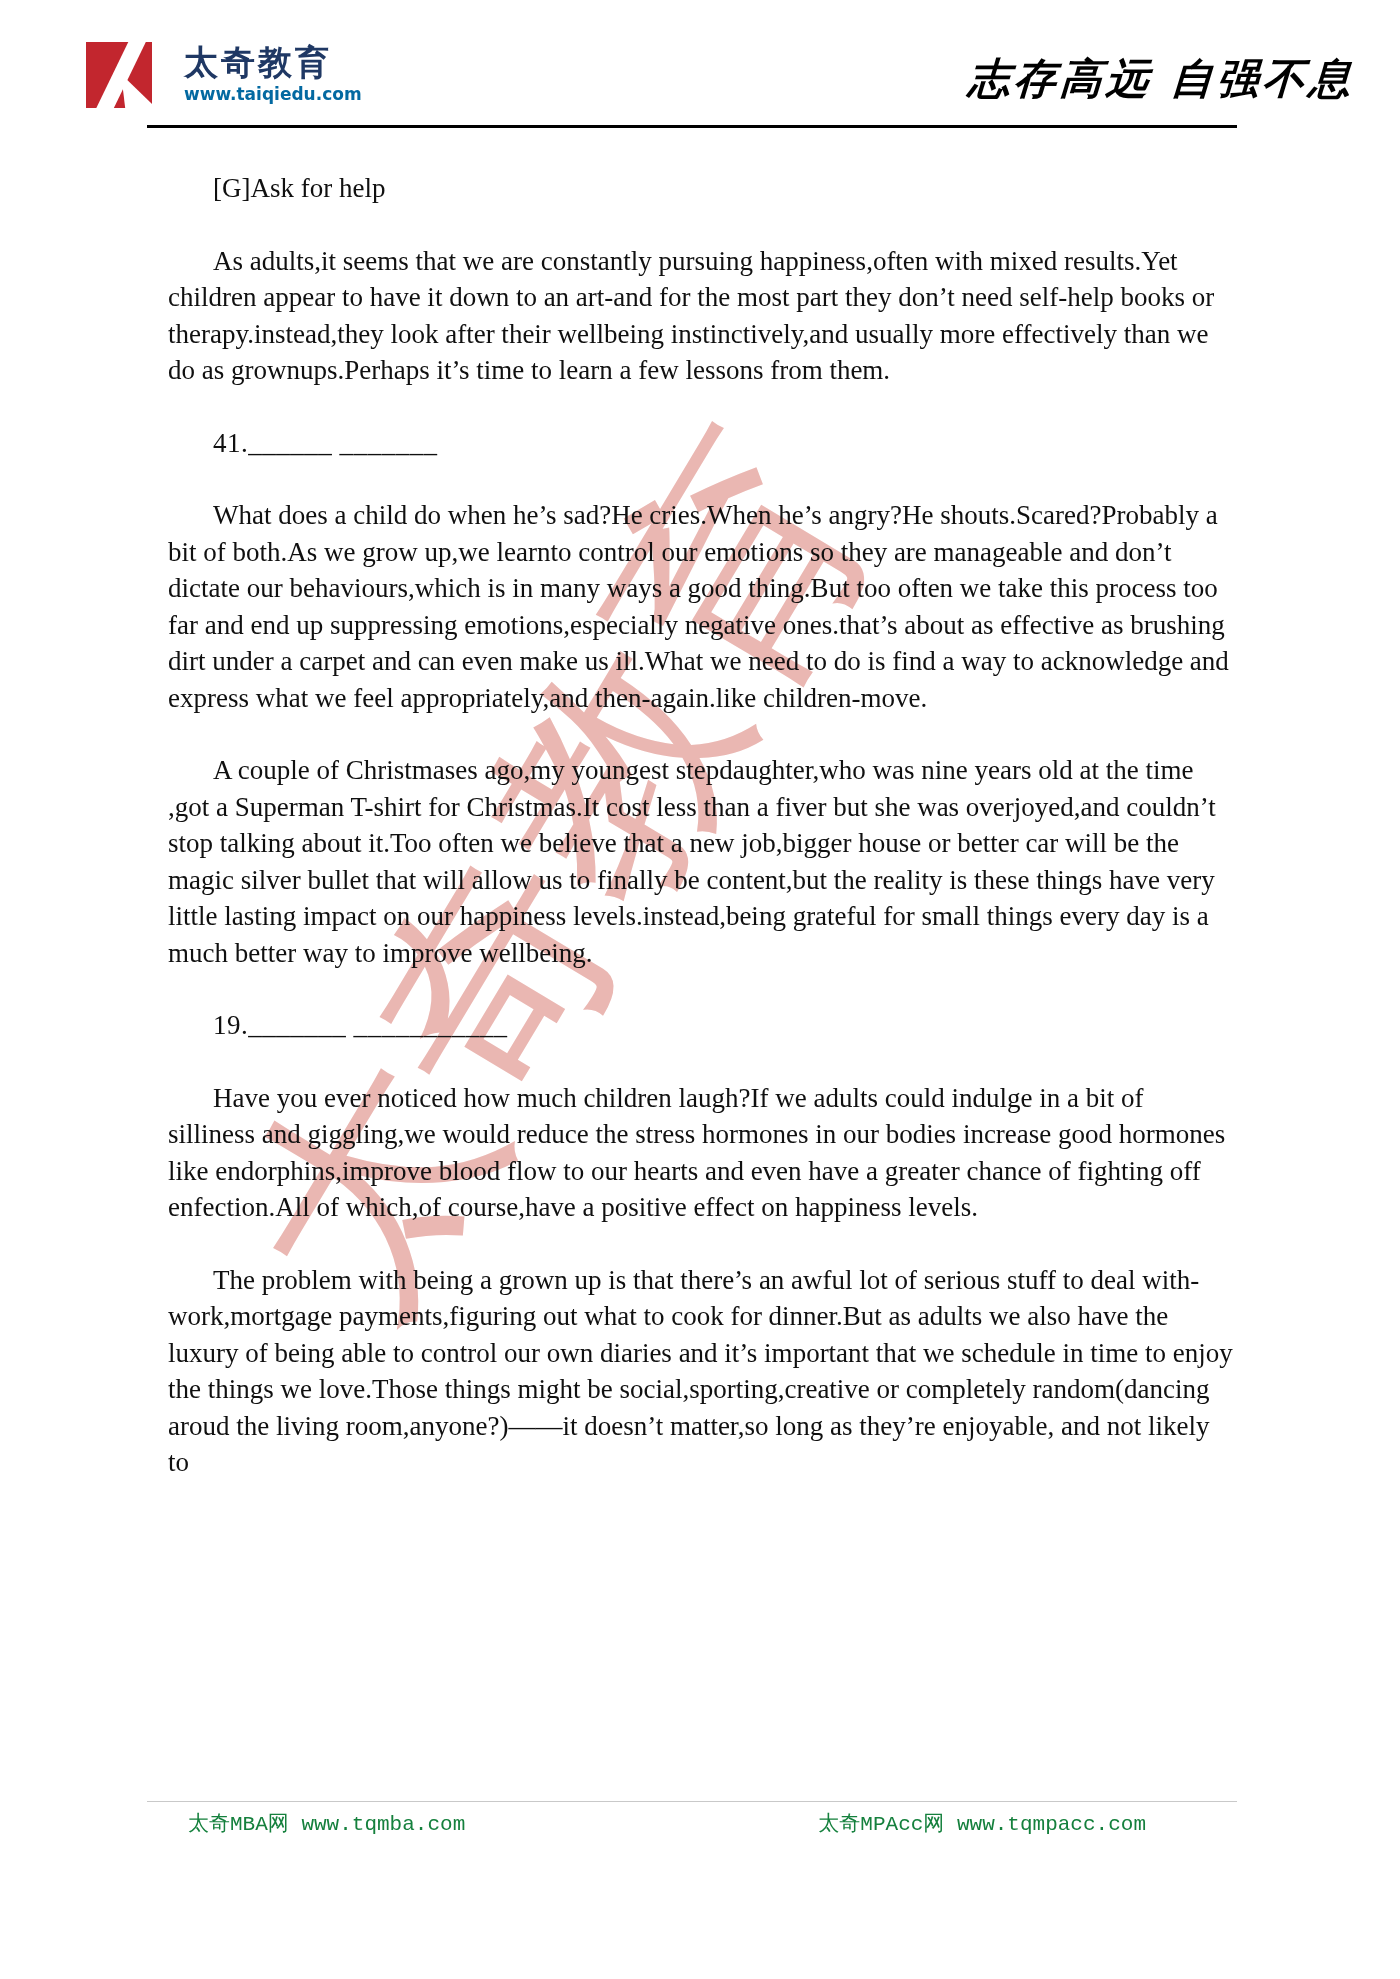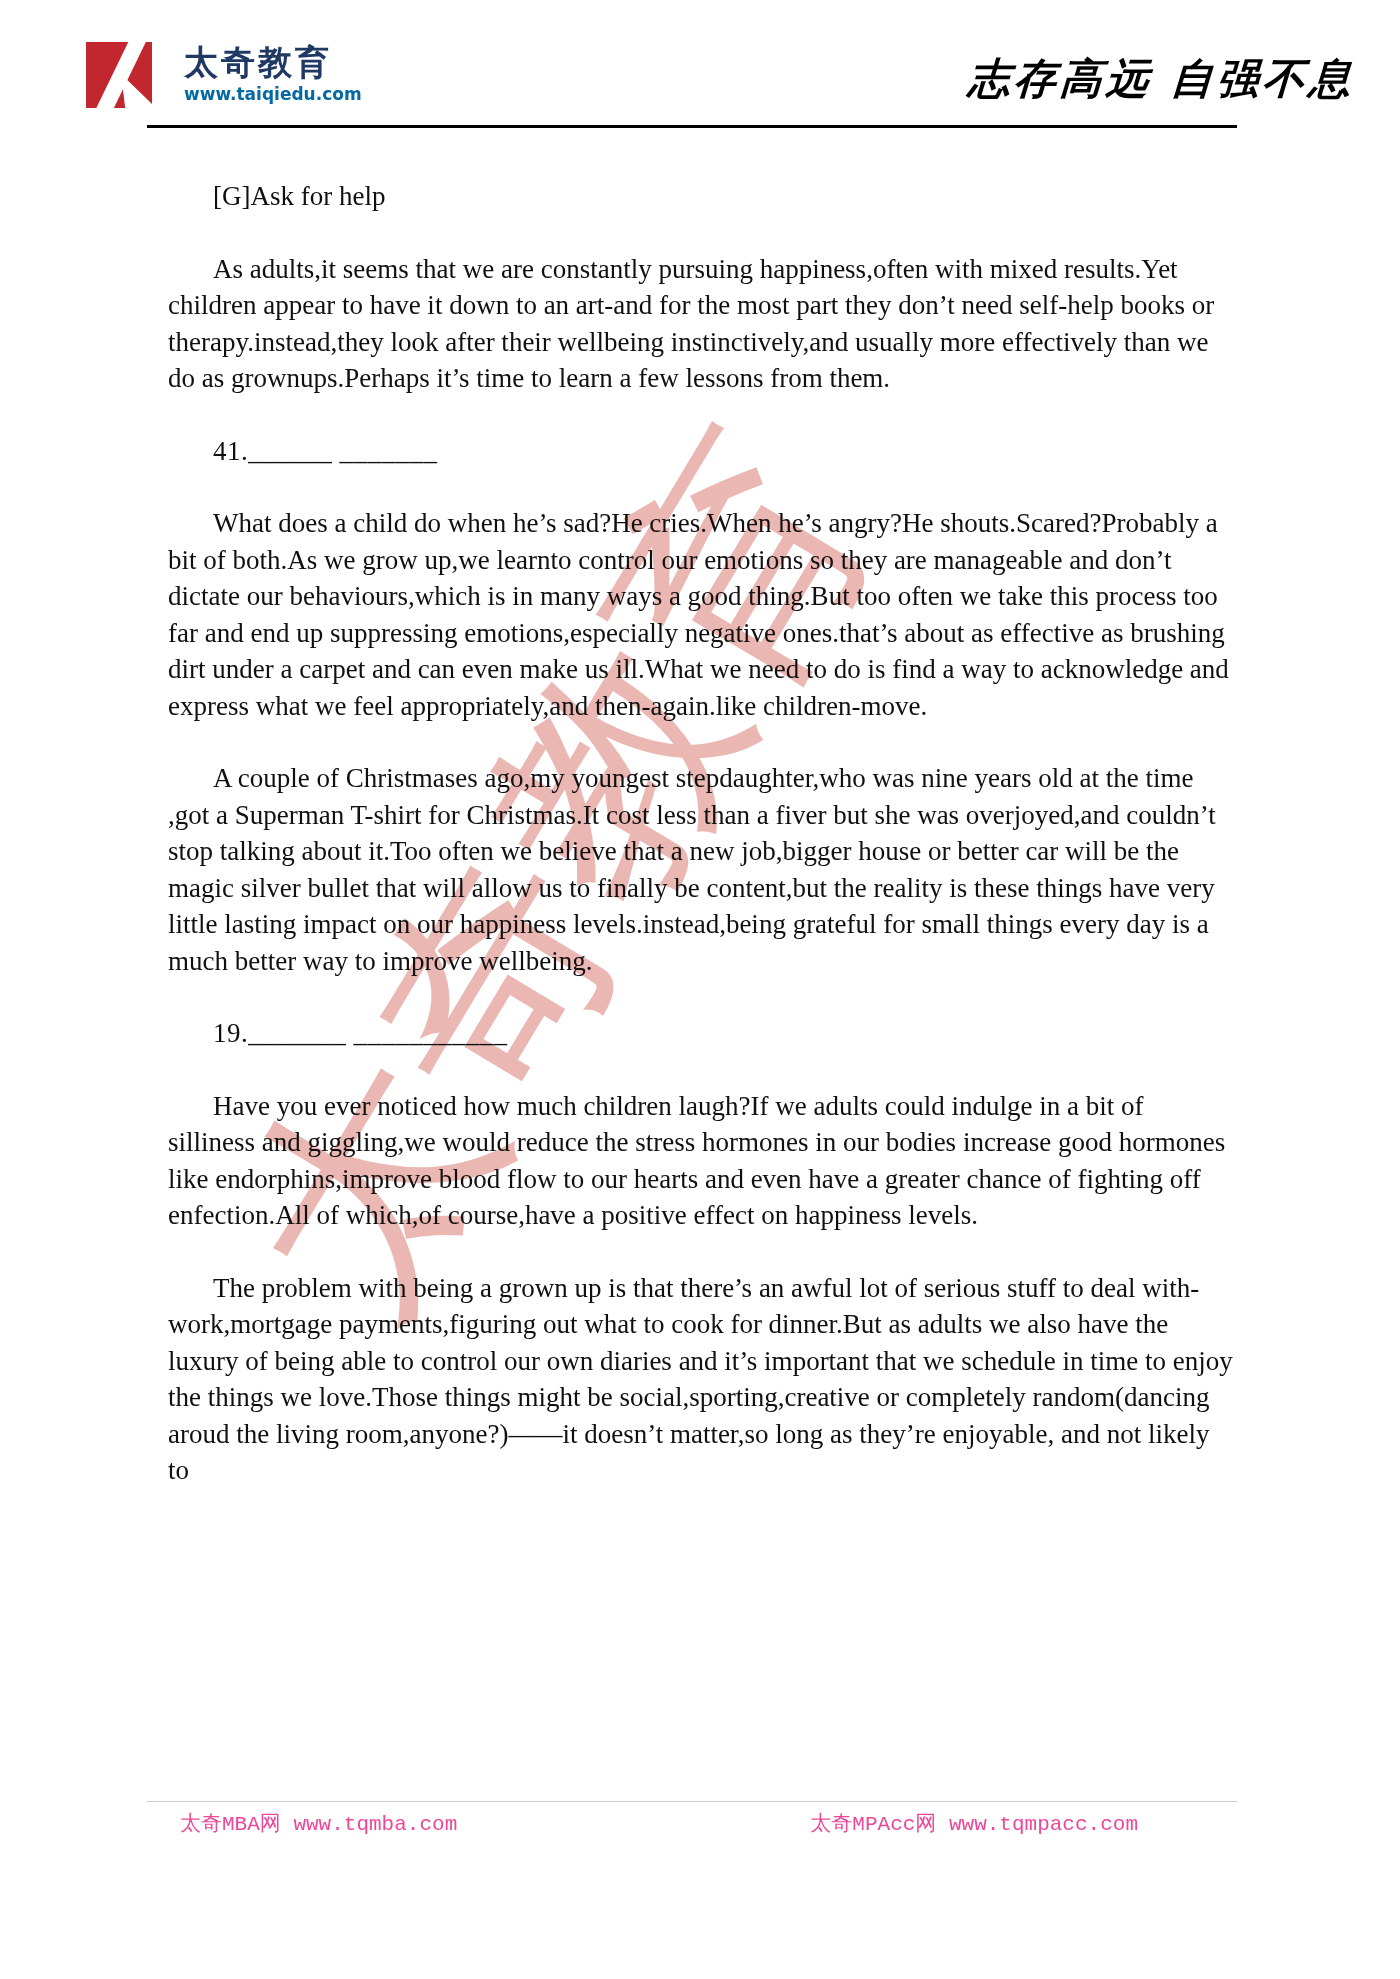--- a/index.html
+++ b/index.html
@@ -47,32 +47,32 @@
     z-index:0;
     pointer-events:none;
   }
 
   
   .doc{
     position:absolute;left:168px;top:166px;width:1069px;z-index:1;
     font-size:27px;line-height:36.5px;
   }
   .sec{margin:36px 0 0 0;padding:0;text-indent:45px;}
-  .sec:first-child{margin-top:12px;}
+  .sec:first-child{margin-top:4px;}
   .blank{white-space:pre-wrap;letter-spacing:0.5px;}
 
   
   .footer-rule{
     position:absolute;left:147px;top:1801px;width:1090px;height:1px;background:#c9c9c9;z-index:1;
   }
   .footer{
-    position:absolute;left:180px;top:1810px;width:958px;z-index:1;
+    position:absolute;left:188px;top:1810px;width:958px;z-index:1;
     display:flex;justify-content:space-between;
     font-family:"Liberation Mono",monospace;
-    font-size:21px;line-height:30px;color:#ec4899;
+    font-size:21px;line-height:30px;color:#15803d;
   }
 </style>
 </head>
 <body>
 
 <div class="page">
 
   <div class="watermark">太奇教育</div>
 
   <div class="header">

